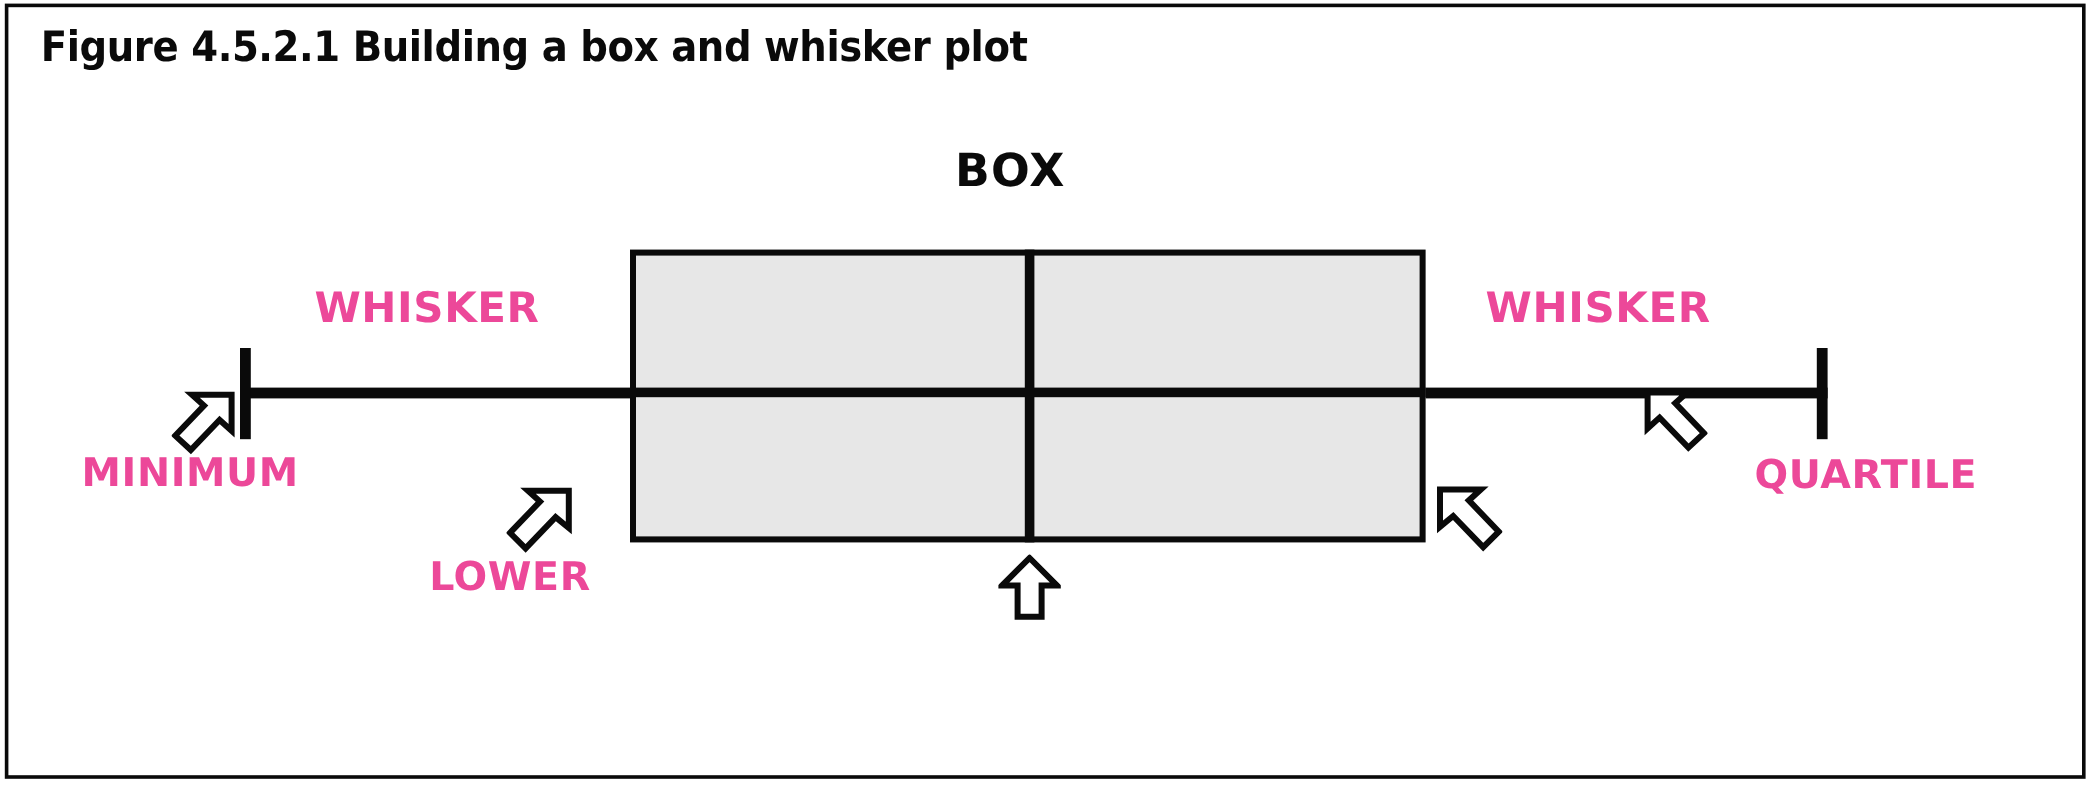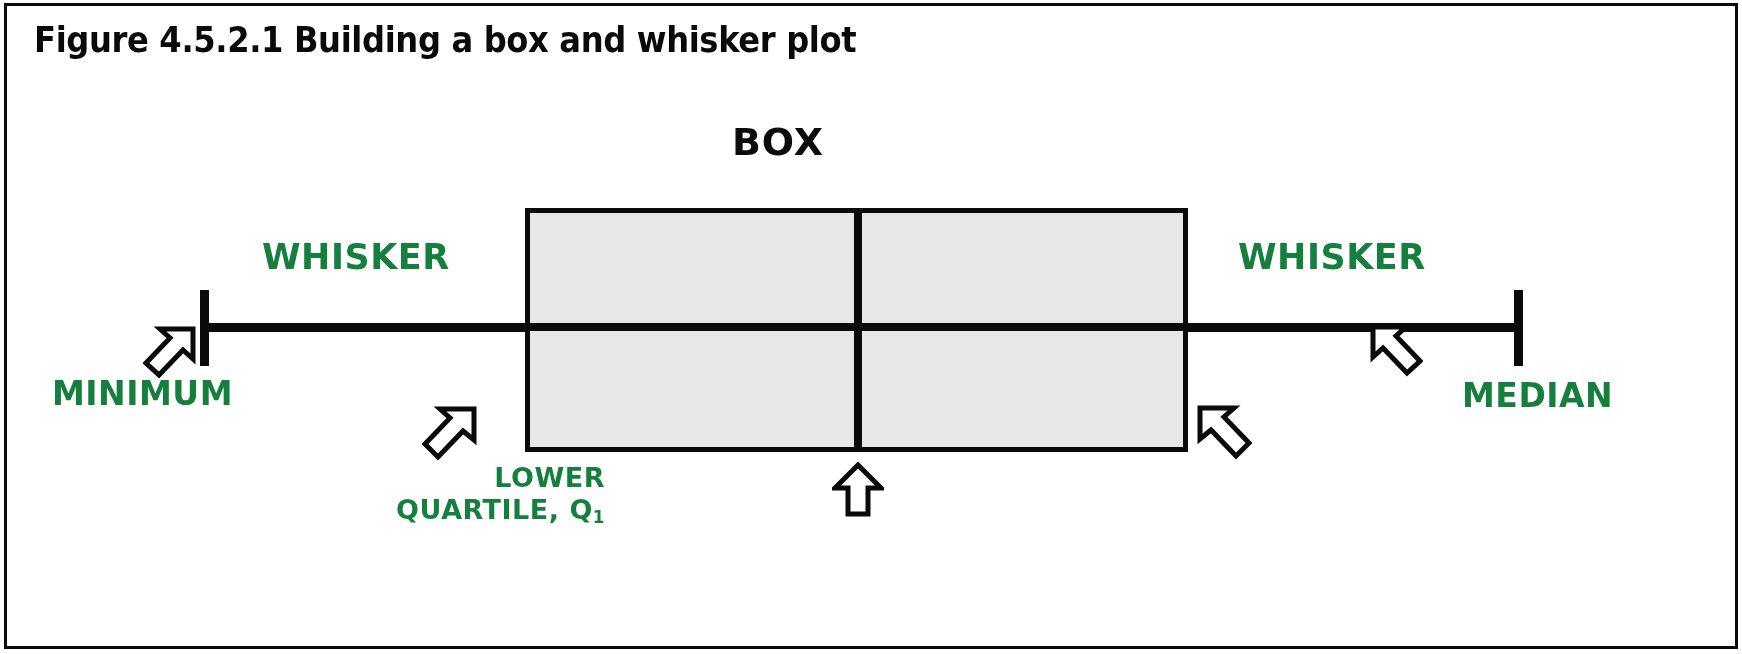--- a/index.html
+++ b/index.html
@@ -43,21 +43,21 @@
   }
   
   .box-label {
     position: absolute;
     font-family: "DejaVu Sans", sans-serif;
     font-weight: bold;
     font-size: 38px;
     letter-spacing: 1px;
     color: #0a0a0a;
     white-space: nowrap;
-    text-align: center;
+    text-align: right;
   }
   .whisker-line {
     position: absolute;
     background: #0a0a0a;
   }
   .box-rect {
     position: absolute;
     background: #e7e7e7;
     border: 5px solid #0a0a0a;
     box-sizing: border-box;
@@ -72,36 +72,36 @@
   }
   .cap {
     position: absolute;
     background: #0a0a0a;
   }
   
   .lbl {
     position: absolute;
     font-family: "DejaVu Sans", sans-serif;
     font-weight: bold;
-    color: #15803d;
+    color: #ec4899;
     white-space: nowrap;
     line-height: 1.18;
   }
   .lbl.whisker-text {
     font-size: 35px;
     letter-spacing: 0.5px;
   }
   .lbl.end-text {
     font-size: 33px;
     letter-spacing: 0.5px;
   }
   .lbl.quartile-text {
-    font-size: 27px;
+    font-size: 33px;
     letter-spacing: 0.5px;
-    text-align: right;
+    text-align: center;
   }
   .lbl sub {
     font-size: 0.62em;
     vertical-align: baseline;
     position: relative;
     top: 0.22em;
   }
   .arrow {
     position: absolute;
   }
@@ -134,41 +134,38 @@
   <div class="lbl whisker-text" style="left:262px; top:237px;">WHISKER</div>
 
   <div class="lbl whisker-text" style="left:1238px; top:237px;">WHISKER</div>
 
   <div class="arrow" style="left:143px; top:325px;">
     <svg width="60" height="55" viewBox="0 0 60 55">
       <polygon points="50,4 50,34 40,25 16,50 3,38 27,13 17,4" fill="#ffffff" stroke="#0a0a0a" stroke-width="5" stroke-linejoin="miter"></polygon>
     </svg>
   </div>
 
-  <div class="lbl end-text" style="left:52px; top:375px;">MINIMUM</div>
+  <div class="lbl end-text" style="left:68px; top:375px;">MINIMUM</div>
 
   <div class="arrow" style="left:1363px; top:323px;">
     <svg width="60" height="55" viewBox="0 0 60 55">
       <polygon points="10,4 10,34 20,25 44,50 57,38 33,13 43,4" fill="#ffffff" stroke="#0a0a0a" stroke-width="5" stroke-linejoin="miter"></polygon>
     </svg>
   </div>
 
-  <div class="lbl end-text" style="left:1462px; top:377px;">MEDIAN</div>
+  <div class="lbl end-text" style="left:1462px; top:377px;">QUARTILE</div>
 
   <div class="arrow" style="left:422px; top:405px;">
     <svg width="62" height="58" viewBox="0 0 62 58">
       <polygon points="52,4 52,35 41,26 16,52 3,39 28,13 18,4" fill="#ffffff" stroke="#0a0a0a" stroke-width="5" stroke-linejoin="miter"></polygon>
     </svg>
   </div>
 
   <div class="lbl quartile-text" style="left:245px; top:462px; width:360px;">
     <div>LOWER</div>
-    <div>
-      <span>QUARTILE, Q</span><sub>1</sub>
-    </div>
   </div>
 
   <div class="arrow" style="left:832px; top:462px;">
     <svg width="52" height="56" viewBox="0 0 52 56">
       <polygon points="26,3 49,26 36,26 36,52 16,52 16,26 3,26" fill="#ffffff" stroke="#0a0a0a" stroke-width="5" stroke-linejoin="miter"></polygon>
     </svg>
   </div>
 
 
   <div class="arrow" style="left:1190px; top:404px;">

